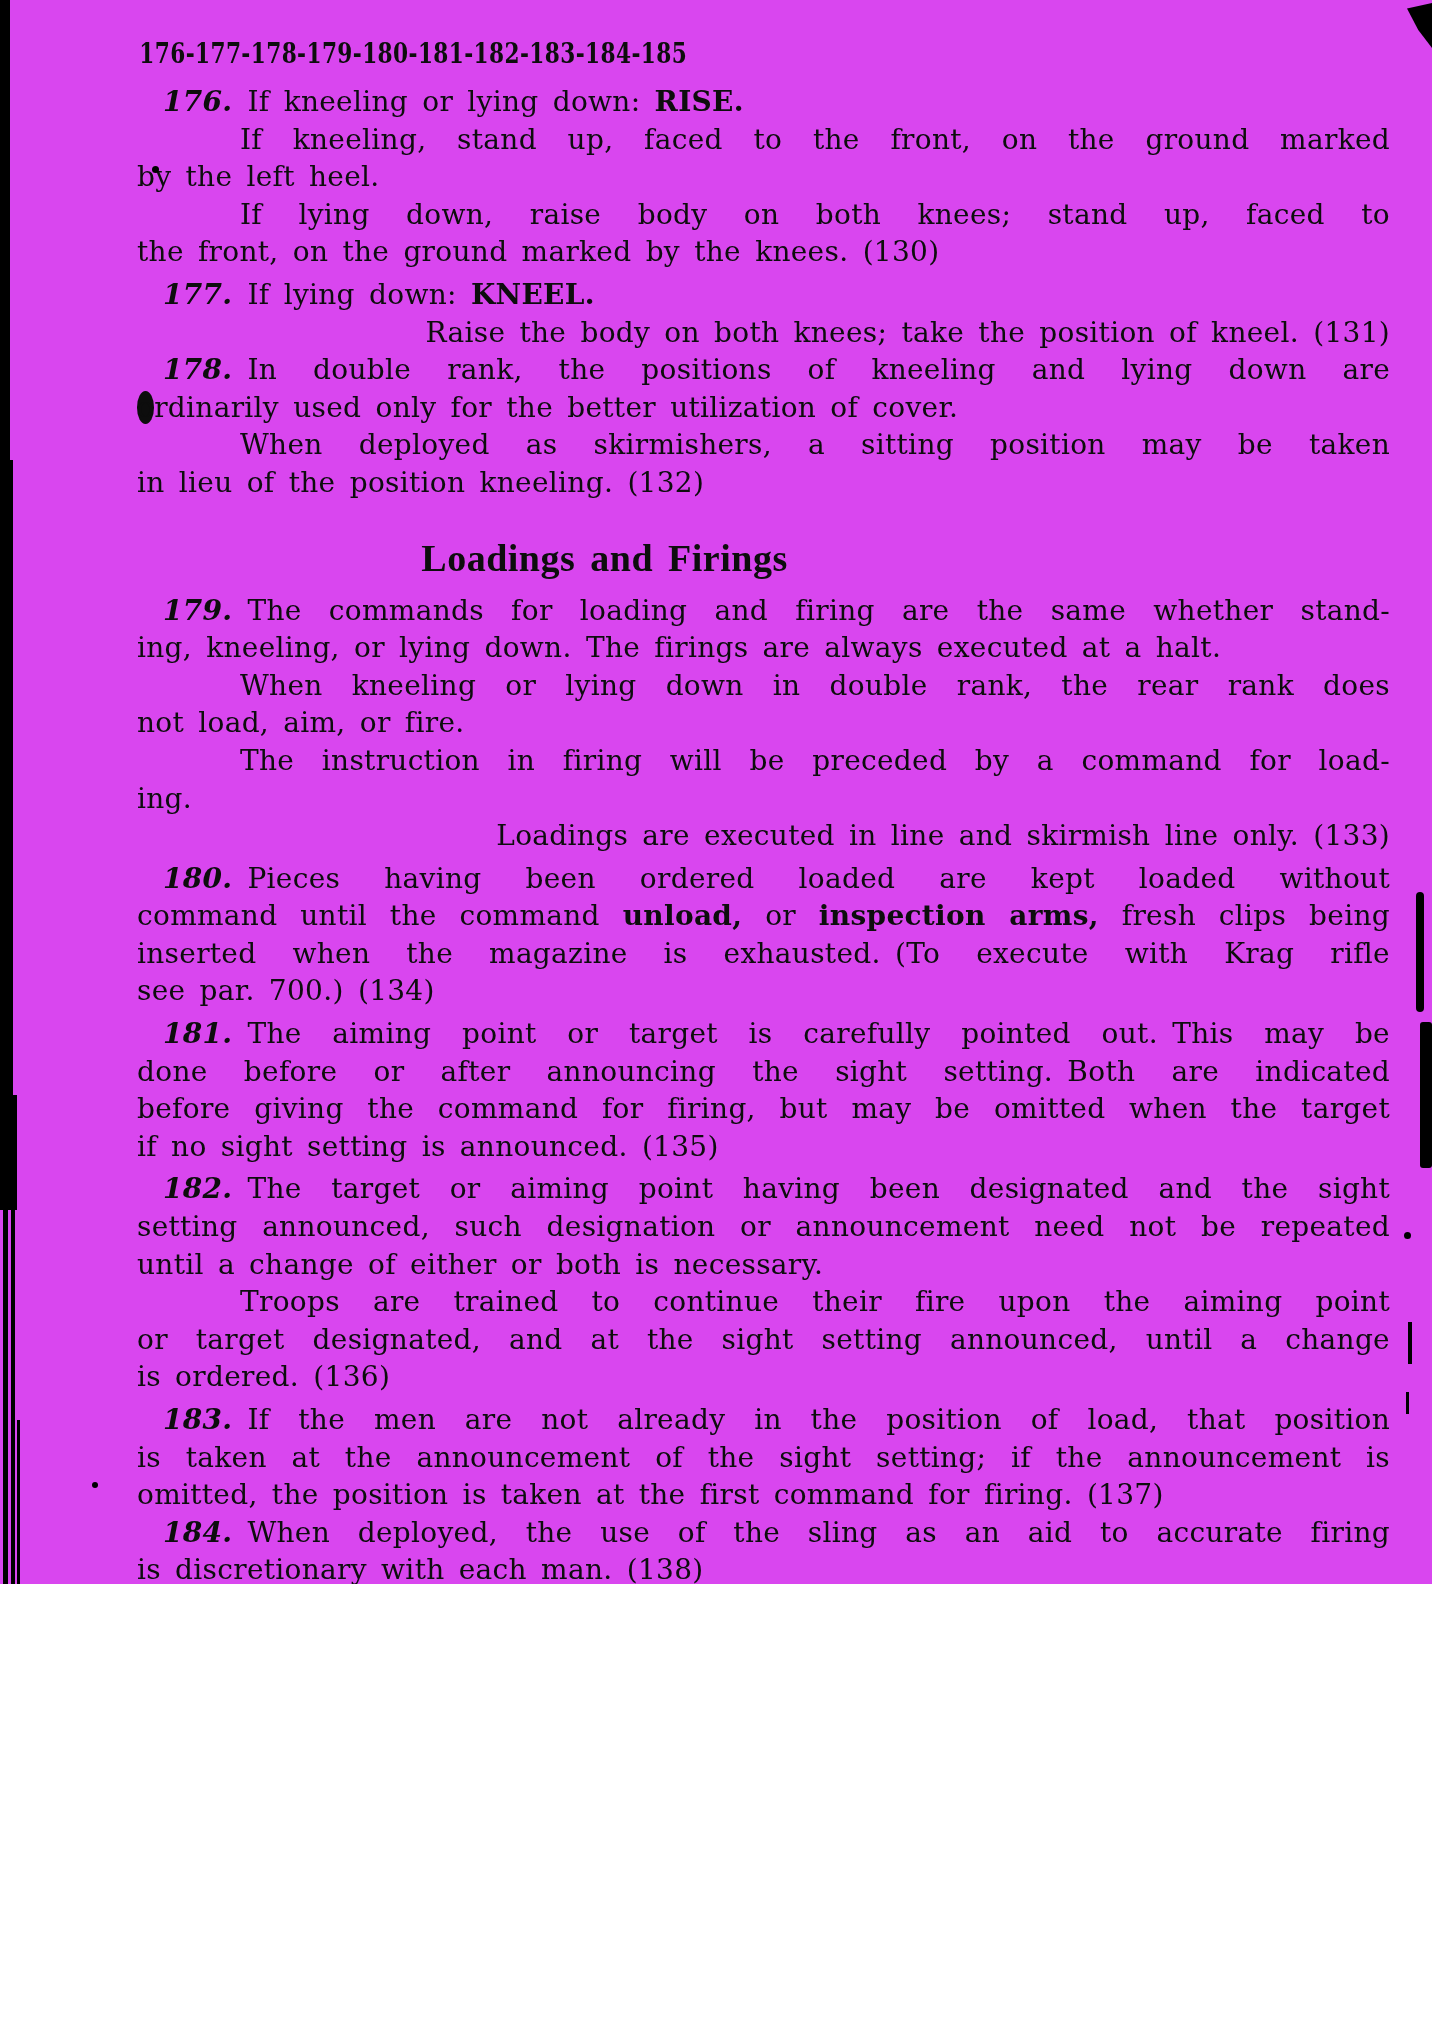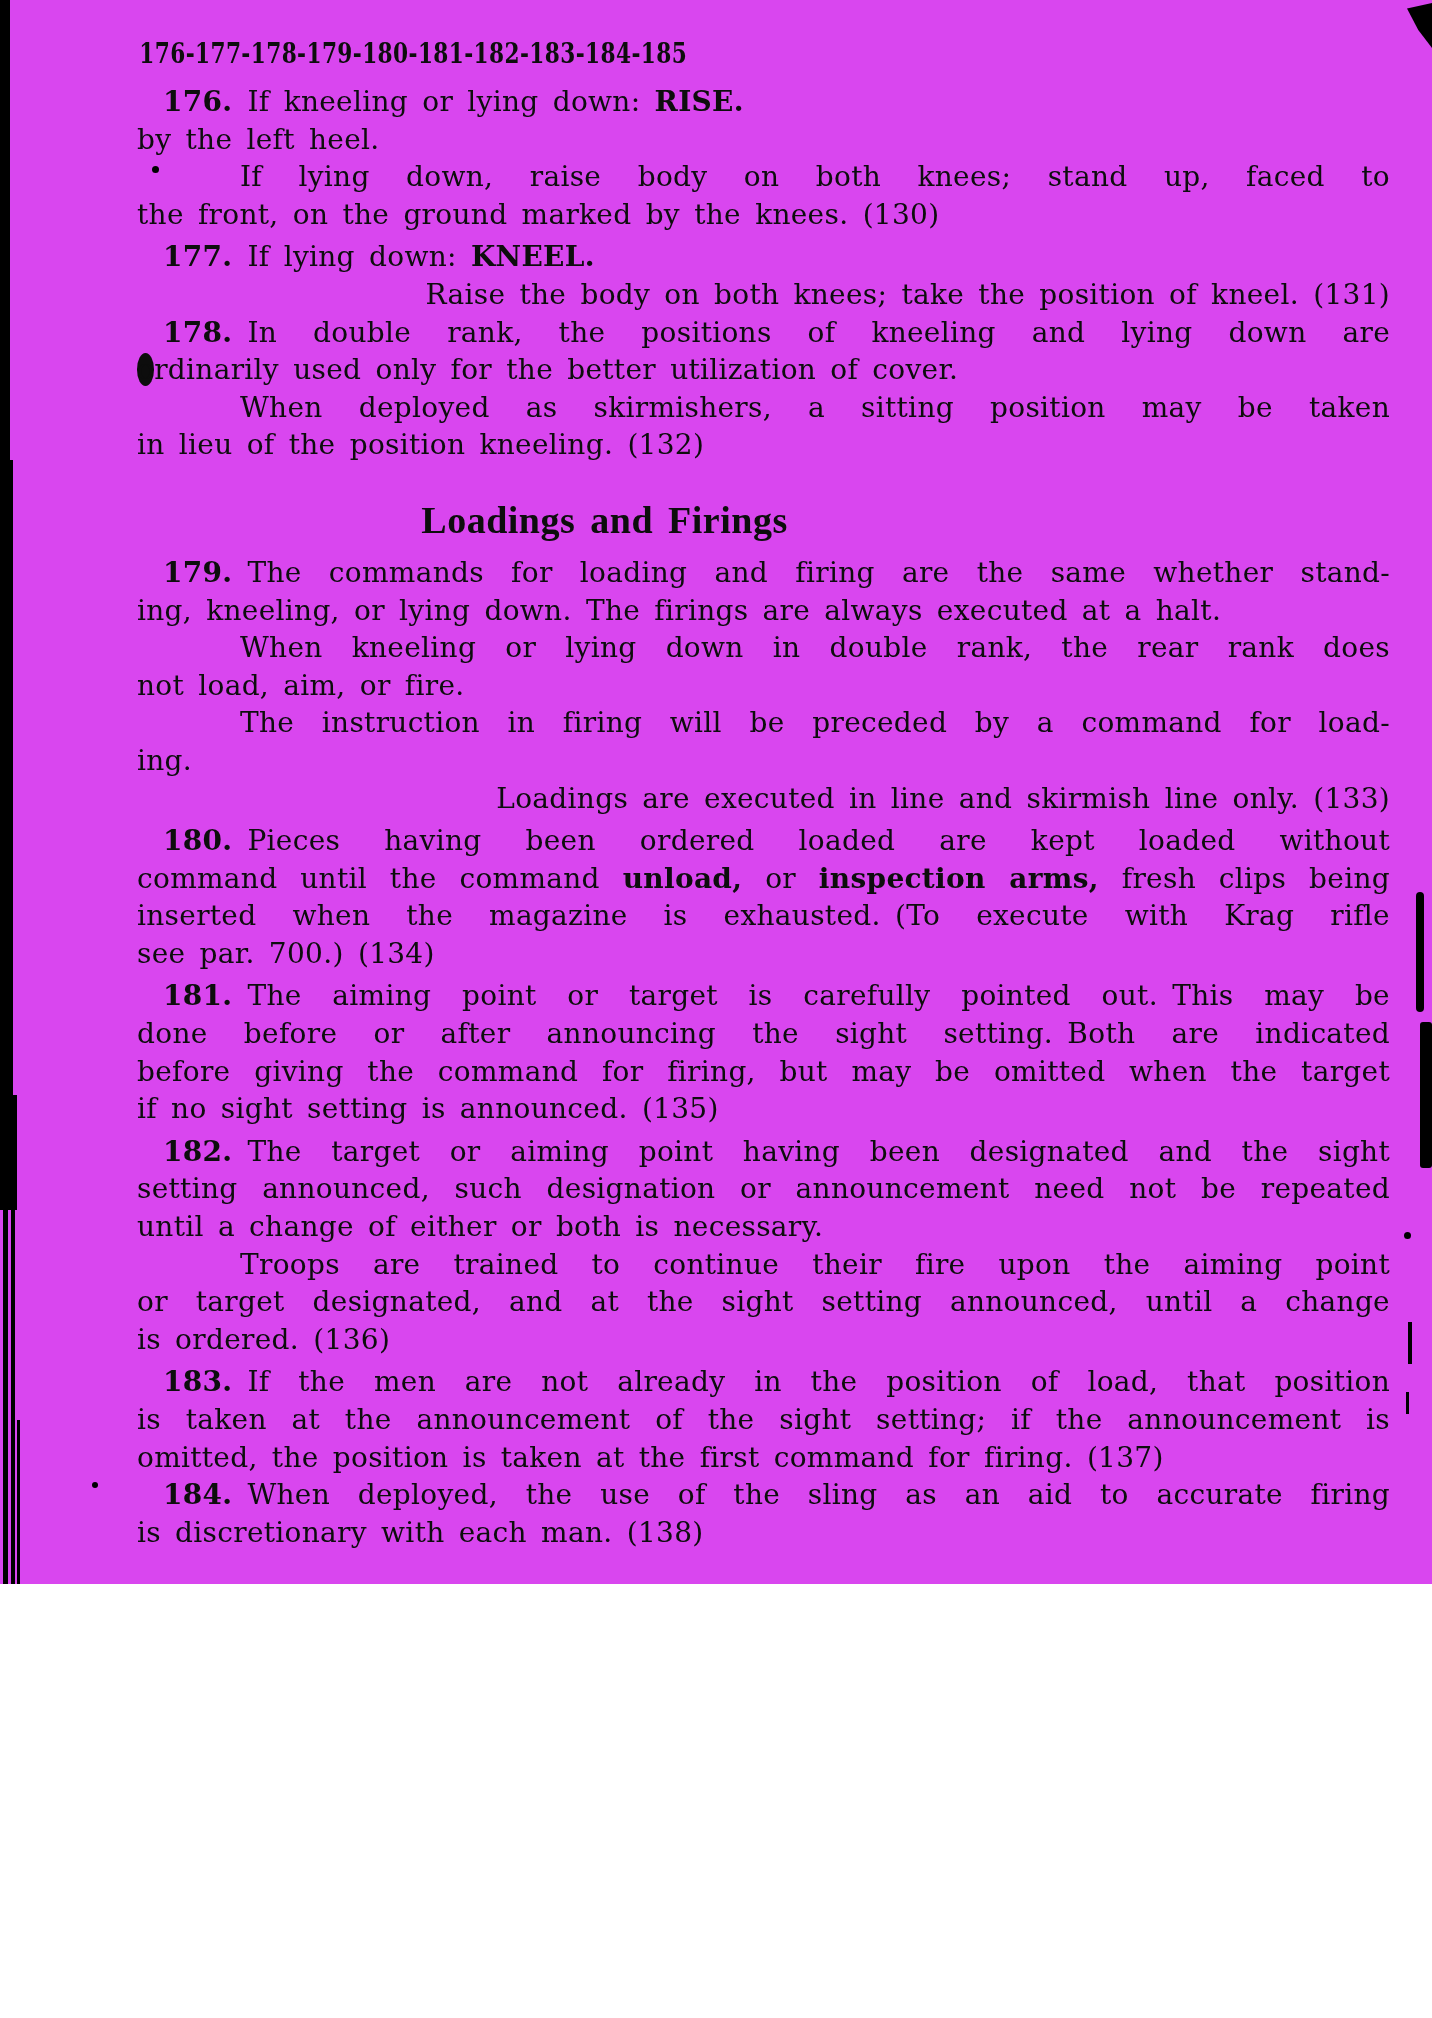--- a/index.html
+++ b/index.html
@@ -30,21 +30,21 @@
     transform-origin: 0 50%;
     padding-left: 3px;
     margin-bottom: 13px;
   }
   .line { line-height: 37.6px; min-height: 37.6px; }
   .ind-num  { padding-left: 26px; }
   .ind-cont { padding-left: 103px; text-align: right; }
   .just { text-align: justify; text-align-last: justify; }
   .para-start { margin-top: 5px; }
   .b { font-weight: bold; }
-  .pnum { font-weight: bold; margin-right: 15px; }
+  .pnum { font-weight: bold; margin-right: 15px; font-style: italic; }
   .blob { background: #0d0d0d; color: #0d0d0d; border-radius: 50%; }
   .heading {
     font-family: "Liberation Serif", serif;
     font-weight: bold;
     font-size: 38px;
     width: 935px;
     text-align: center;
     letter-spacing: 0.5px;
     margin: 36px 0 14px 0;
     line-height: 40px;
@@ -80,20 +80,21 @@
 </head>
 <body>
 
 <div class="page">
 
   <div class="textblock">
     <div class="hdrline">176-177-178-179-180-181-182-183-184-185</div>
 
     <div id="lines">
         <div class="line ind-num"><span class="pnum">176.</span><span>If kneeling or lying down: </span><span class="b">RISE.</span></div>
+        <div class="line ind-cont just"><span>If kneeling, stand up, faced to the front, on the ground marked</span></div>
         <div class="line ind-flush"><span>by the left heel.</span></div>
         <div class="line ind-cont just"><span>If lying down, raise body on both knees; stand up, faced to</span></div>
         <div class="line ind-flush"><span>the front, on the ground marked by the knees. (130)</span></div>
         <div class="line ind-num para-start"><span class="pnum">177.</span><span>If lying down: </span><span class="b">KNEEL.</span></div>
         <div class="line ind-cont"><span>Raise the body on both knees; take the position of kneel. (131)</span></div>
         <div class="line ind-num just"><span class="pnum">178.</span><span>In double rank, the positions of kneeling and lying down are</span></div>
         <div class="line ind-flush"><span class="blob">o</span><span>rdinarily used only for the better utilization of cover.</span></div>
         <div class="line ind-cont just"><span>When deployed as skirmishers, a sitting position may be taken</span></div>
         <div class="line ind-flush"><span>in lieu of the position kneeling. (132)</span></div>
         <div class="line heading"><span>Loadings and Firings</span></div>

